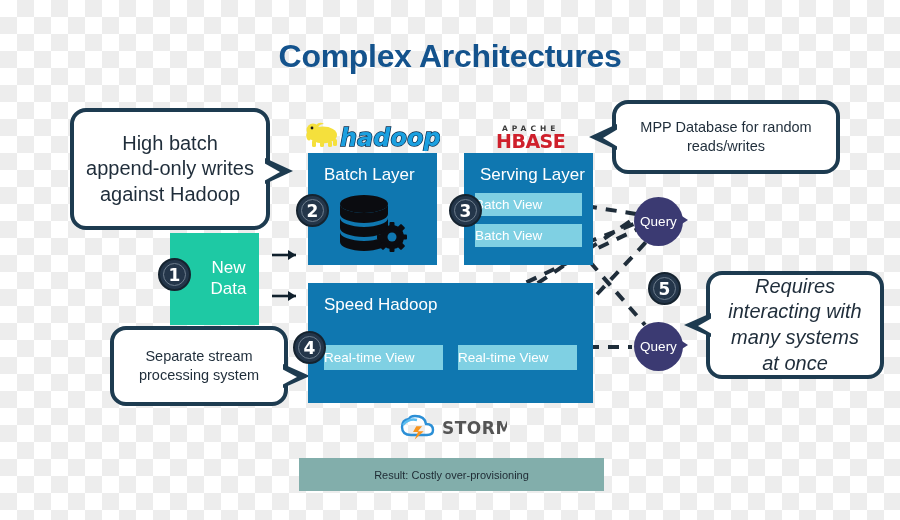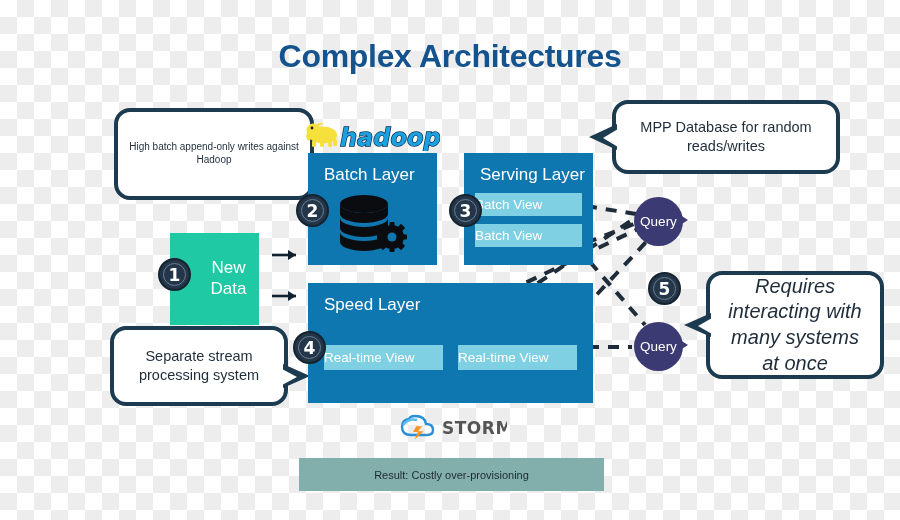--- a/index.html
+++ b/index.html
@@ -48,23 +48,22 @@
     justify-content: center;
     text-align: center;
     color: #1f2d3a;
     box-sizing: border-box;
     line-height: 1.28;
   }
   .bubble-text { padding: 2px 10px; }
 
   
   #bubble-batch {
-    left: 70px; top: 108px; width: 200px; height: 92px;
-    font-size: 10px;
-    margin-left: 44px;
+    left: 70px; top: 108px; width: 200px; height: 122px;
+    font-size: 20px;
   }
   #bubble-batch .tail-outer {
     position: absolute; right: -27px; top: 46px;
     width: 0; height: 0;
     border-top: 13px solid transparent;
     border-bottom: 13px solid transparent;
     border-left: 28px solid #1d3b50;
   }
   #bubble-batch .tail-inner {
     position: absolute; right: -14px; top: 51px;
@@ -338,20 +337,26 @@
         <rect x="24" y="20" width="4" height="6" rx="1.5" fill="#f5e03c"></rect>
         <rect x="29" y="18" width="4" height="7" rx="1.5" fill="#f5e03c"></rect>
         <circle cx="8" cy="7" r="1.4" fill="#1a1a1a"></circle>
         <path d="M12 4 q4-4 8-1 q-4 0 -6 3 z" fill="#f5e03c"></path>
       </g>
 
       <text x="36" y="25" font-family="'DejaVu Sans', sans-serif" font-size="24" font-weight="bold" font-style="italic" fill="#1ba0e0" stroke="#0a2a4a" stroke-width="1.4" paint-order="stroke">hadoop</text>
     </svg>
   </div>
 
+  <div class="abs logo-wrap" id="hbase-logo">
+    <svg width="102" height="30" viewBox="0 0 102 30" xmlns="http://www.w3.org/2000/svg">
+      <text x="22" y="10" font-family="'DejaVu Sans', sans-serif" font-size="7.5" letter-spacing="4" fill="#3a3a3a" font-weight="bold">APACHE</text>
+      <text x="16" y="27" font-family="'DejaVu Sans', sans-serif" font-size="19" font-weight="bold" letter-spacing="-0.5" fill="#cf202c">HBASE</text>
+    </svg>
+  </div>
 
   <div class="abs logo-wrap" id="storm-logo">
     <svg width="112" height="32" viewBox="0 0 112 32" xmlns="http://www.w3.org/2000/svg">
       <g>
         <path d="M20 7 q10 0 11 8 q7 0 7 6 q0 5 -6 5 l-16 0 q-9 0 -9 -8 q0 -7 7 -8 q1 -3 6 -3 z" fill="none" stroke="#2b8fd6" stroke-width="2.4"></path>
         <path d="M8 16 q6 -7 14 -5" fill="none" stroke="#5bbdf0" stroke-width="2.4"></path>
       </g>
       <path d="M20 20 l7 0 l-5 6 l7 0 l-11 10 l4 -9 l-6 0 z" fill="#f7941e" transform="translate(0,-4) scale(0.82) translate(6,6)"></path>
       <text x="47" y="25" font-family="'DejaVu Sans', sans-serif" font-size="17" font-weight="bold" fill="#555555" letter-spacing="0.5">STORM</text>
     </svg>
@@ -383,21 +388,21 @@
     </svg>
   </div>
 
   <div class="abs layer" id="serving-layer">
     <div class="layer-title">Serving Layer</div>
     <div class="view-chip">Batch View</div>
     <div class="view-chip">Batch View</div>
   </div>
 
   <div class="abs layer" id="speed-layer">
-    <div class="layer-title">Speed Layer</div>
+    <div class="layer-title">Speed Hadoop</div>
     <div class="rt-row">
       <div class="view-chip">Real-time View</div>
       <div class="view-chip">Real-time View</div>
     </div>
   </div>
 
   <div class="abs query" id="query-top">
     <span>Query</span>
     <span class="qtail"></span>
   </div>

